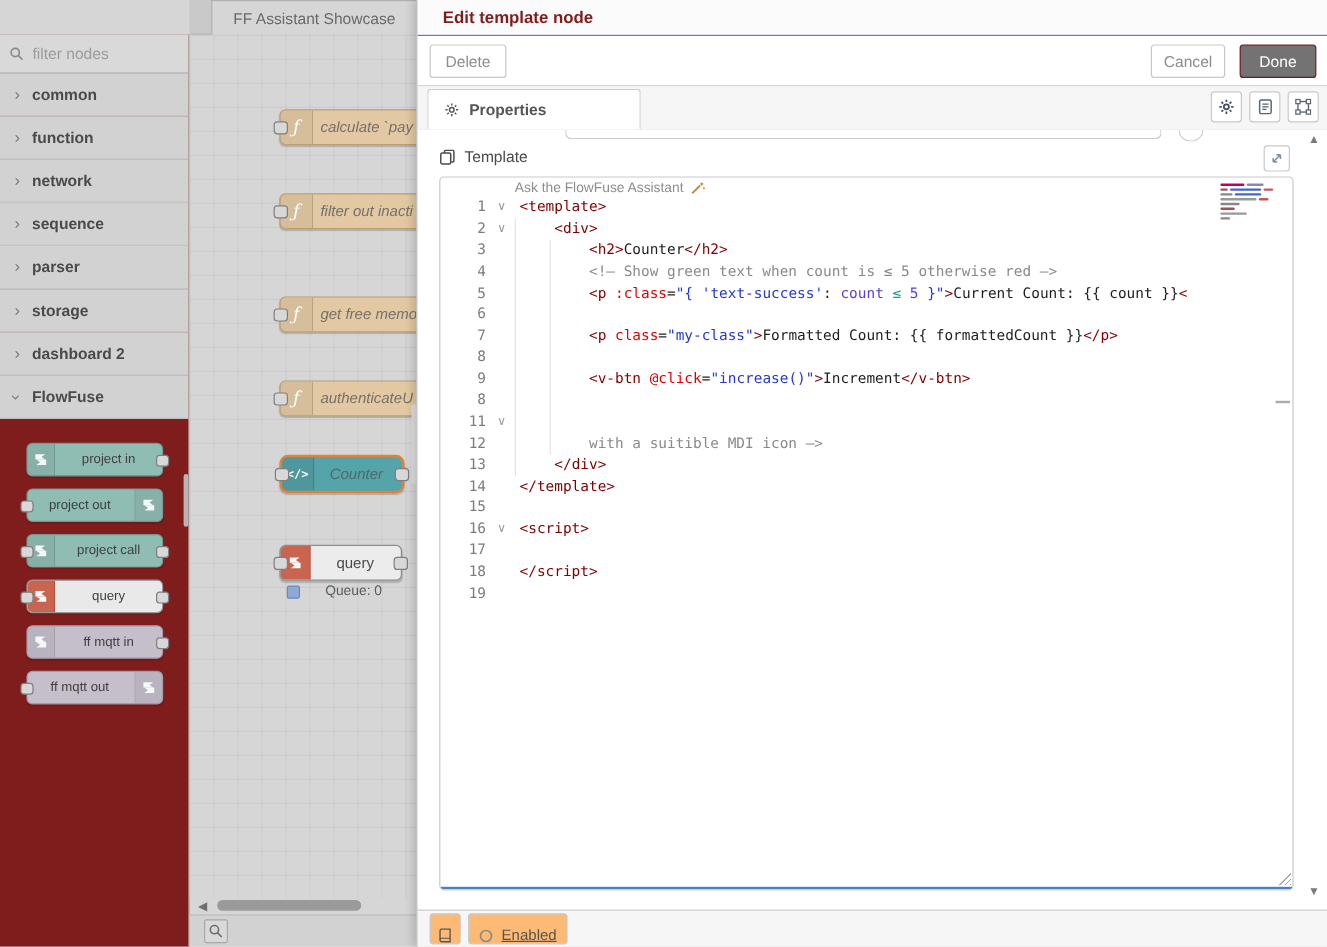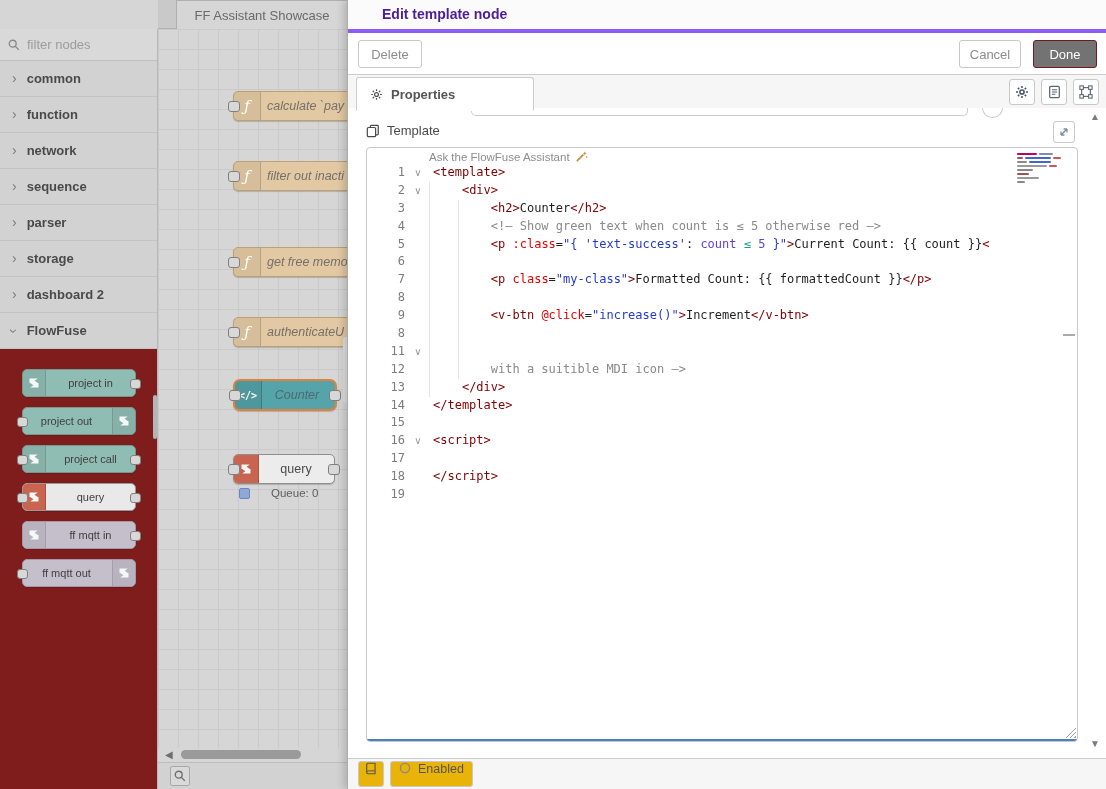--- a/index.html
+++ b/index.html
@@ -59,21 +59,21 @@
   .nstatus{position:absolute;display:flex;align-items:center;gap:21px;font-size:11.5px;color:#5c5c5c;}
   .sdot{width:9px;height:9px;background:#8ea9d8;border:1px solid #6c86bd;border-radius:2px;}
   .hscroll{position:absolute;left:0;right:0;top:748px;height:14px;}
   .harrow{position:absolute;left:7px;top:1px;font-size:10px;color:#6f6f6f;cursor:pointer;}
   .hthumb{position:absolute;left:23px;top:2px;width:120px;height:9px;background:#9a9a9a;border-radius:5px;cursor:grab;}
   .vthumb{position:absolute;right:0;top:337px;width:5px;height:66px;background:#e0e0e0;border-radius:2px;}
   .wsfooter{position:absolute;left:0;right:0;bottom:0;height:26px;background:#d2d2d2;border-top:1px solid #bdbdbd;}
   .zoombtn{position:absolute;left:12px;top:3px;width:20px;height:20px;background:#d9d9d9;border:1px solid #a8a8a8;border-radius:2px;padding:0;display:flex;align-items:center;justify-content:center;cursor:pointer;}
   
   .tray{position:absolute;left:347px;top:0;width:759px;height:789px;background:#fff;border-left:1px solid #adadad;box-shadow:-3px 0 8px rgba(0,0,0,0.18);}
-  .thead{height:29px;line-height:29px;padding-left:34px;font-size:14px;font-weight:bold;color:#4c1d95;background:#fbfbfb;border-bottom:4px solid #8b5cf6;}
+  .thead{height:29px;line-height:29px;padding-left:21px;font-size:14px;font-weight:bold;color:#7f1d1d;background:#fbfbfb;border-bottom:1px solid #8b5cf6;}
   .ttool{position:relative;height:41px;border-bottom:1px solid #ccc;background:#fff;}
   .btn{position:absolute;top:7px;height:28px;border:1px solid #c9c9c9;border-radius:3px;background:#fff;color:#8d8d8d;font-size:13px;font-family:"Liberation Sans",sans-serif;cursor:pointer;}
   .btn.del{left:10px;width:64px;}
   .btn.cancel{right:86px;width:62px;}
   .btn.done{right:10px;width:64px;background:#737373;border-color:#73181c;color:#fff;}
   .ttabs{position:relative;height:36px;background:#f6f6f6;border-bottom:1px solid #ccc;}
   .ptab{position:absolute;left:8px;top:2px;height:34px;width:178px;background:#fff;border:1px solid #ccc;border-bottom:1px solid #fff;border-radius:3px 3px 0 0;display:flex;align-items:center;gap:8px;padding-left:13px;box-sizing:border-box;font-size:13px;font-weight:bold;color:#555;z-index:2;margin-bottom:-1px;cursor:pointer;}
   .ticons{position:absolute;right:8px;top:4px;display:flex;gap:6px;}
   .ticons button{width:26px;height:26px;background:#fff;border:1px solid #c9c9c9;border-radius:3px;padding:0;display:flex;align-items:center;justify-content:center;cursor:pointer;}
   .tbody{position:absolute;left:0;right:0;top:108px;height:650px;background:#fff;}
@@ -96,21 +96,21 @@
   .tok-cmt{color:#8a8a8a;} .tok-txt{color:#1e1e1e;}
   .guide{position:absolute;width:1px;background:#e4e4e4;}
   .g1{left:62px;top:34px;height:215px;} .g2{left:91px;top:52px;height:179px;}
   .minimap{position:absolute;right:12px;top:3px;width:48px;height:52px;display:flex;flex-direction:column;gap:2px;padding-top:2px;}
   .mrow{display:flex;gap:2px;height:2px;}
   .mseg{height:2px;border-radius:1px;}
   .ovmark{position:absolute;right:2px;top:186px;width:12px;height:2px;background:#aaa;}
   .focusline{position:absolute;left:0;right:0;bottom:0;height:2px;background:#4d7fc0;}
   .resize{position:absolute;right:1px;bottom:3px;width:11px;height:11px;background:repeating-linear-gradient(135deg,transparent 0 2px,#a0a0a0 2px 3px);clip-path:polygon(100% 0,100% 100%,0 100%);cursor:nwse-resize;}
   .tfoot{position:absolute;left:0;right:0;bottom:0;height:30px;background:#f6f6f6;border-top:1px solid #ccc;}
-  .fbtn{position:absolute;top:2px;height:26px;background:#eab308;border:1px solid #c9c9c9;border-radius:3px;padding:0 8px;display:flex;align-items:flex-start;gap:7px;font-size:12.5px;color:#555;font-family:"Liberation Sans",sans-serif;cursor:pointer;}
+  .fbtn{position:absolute;top:2px;height:26px;background:#fdba74;border:1px solid #c9c9c9;border-radius:3px;padding:0 8px;display:flex;align-items:flex-end;gap:7px;font-size:12.5px;color:#555;font-family:"Liberation Sans",sans-serif;cursor:pointer;text-decoration:underline;}
   .fbtn.docs{left:10px;width:26px;box-sizing:border-box;justify-content:center;padding:0;}
   .fbtn.enabled{left:42px;}
   svg.ic{display:block;}
 </style>
 </head>
 <body>
 
 <div class="app">
 
   <aside class="palette">

